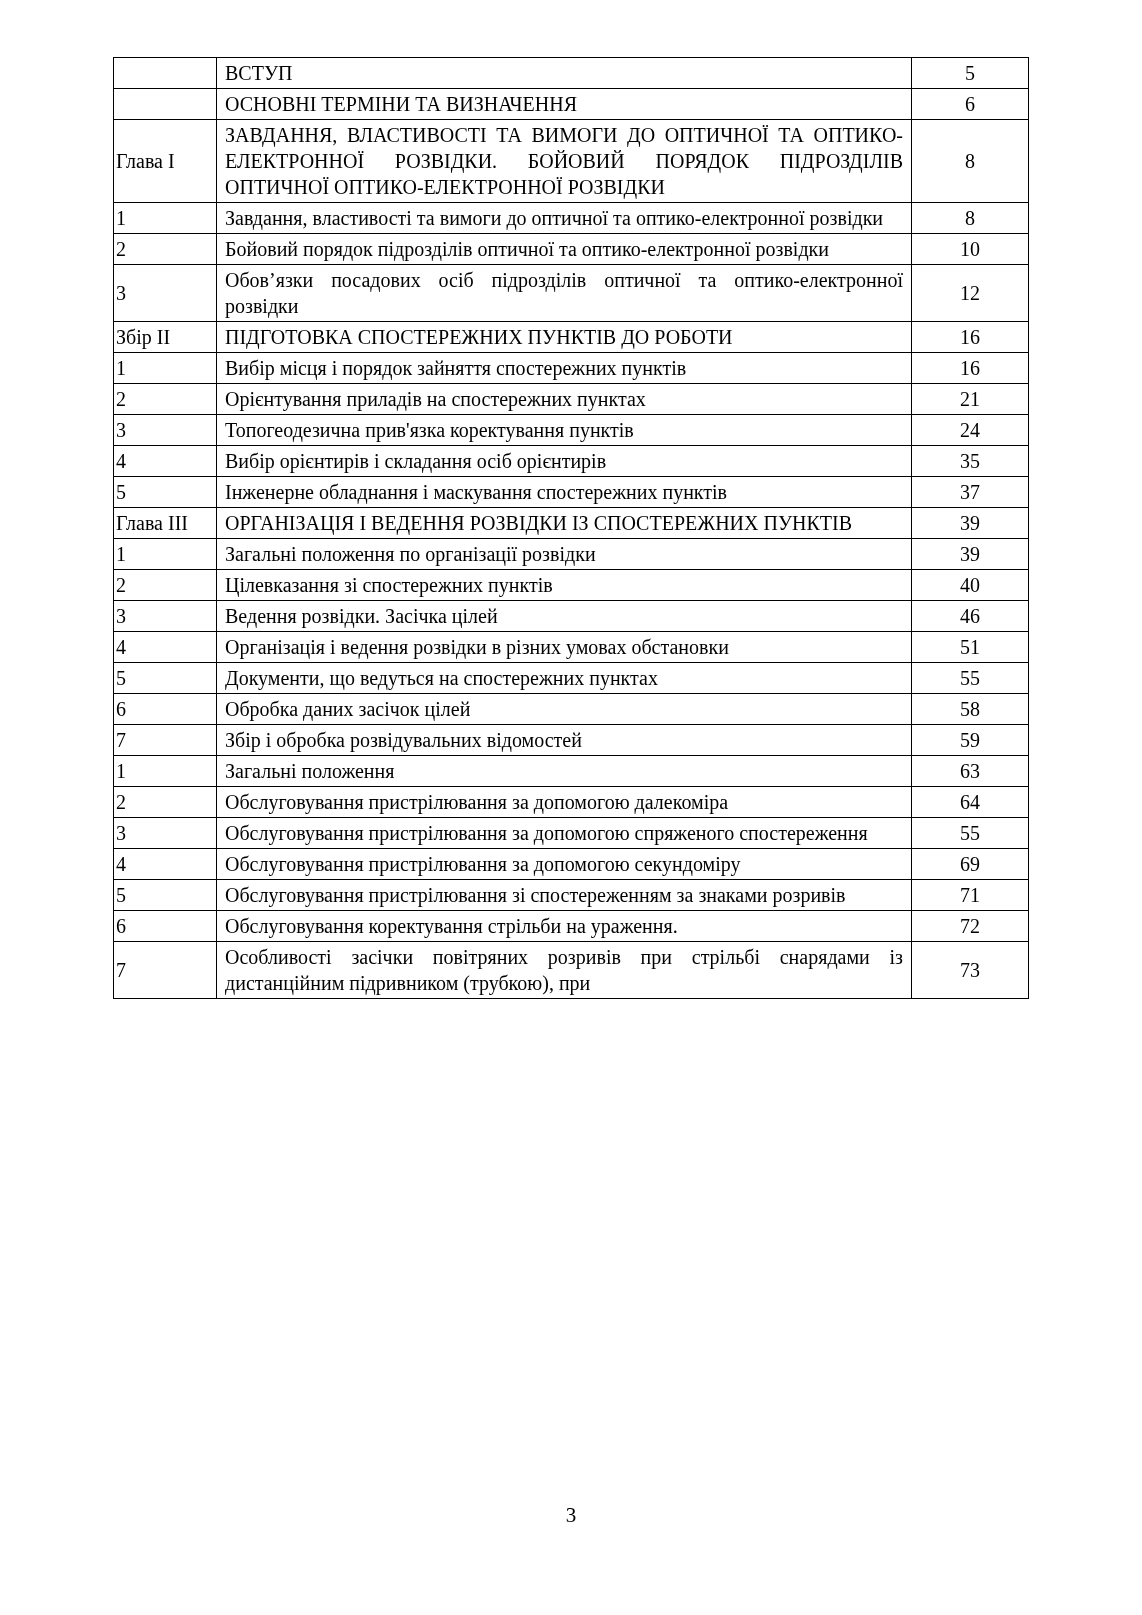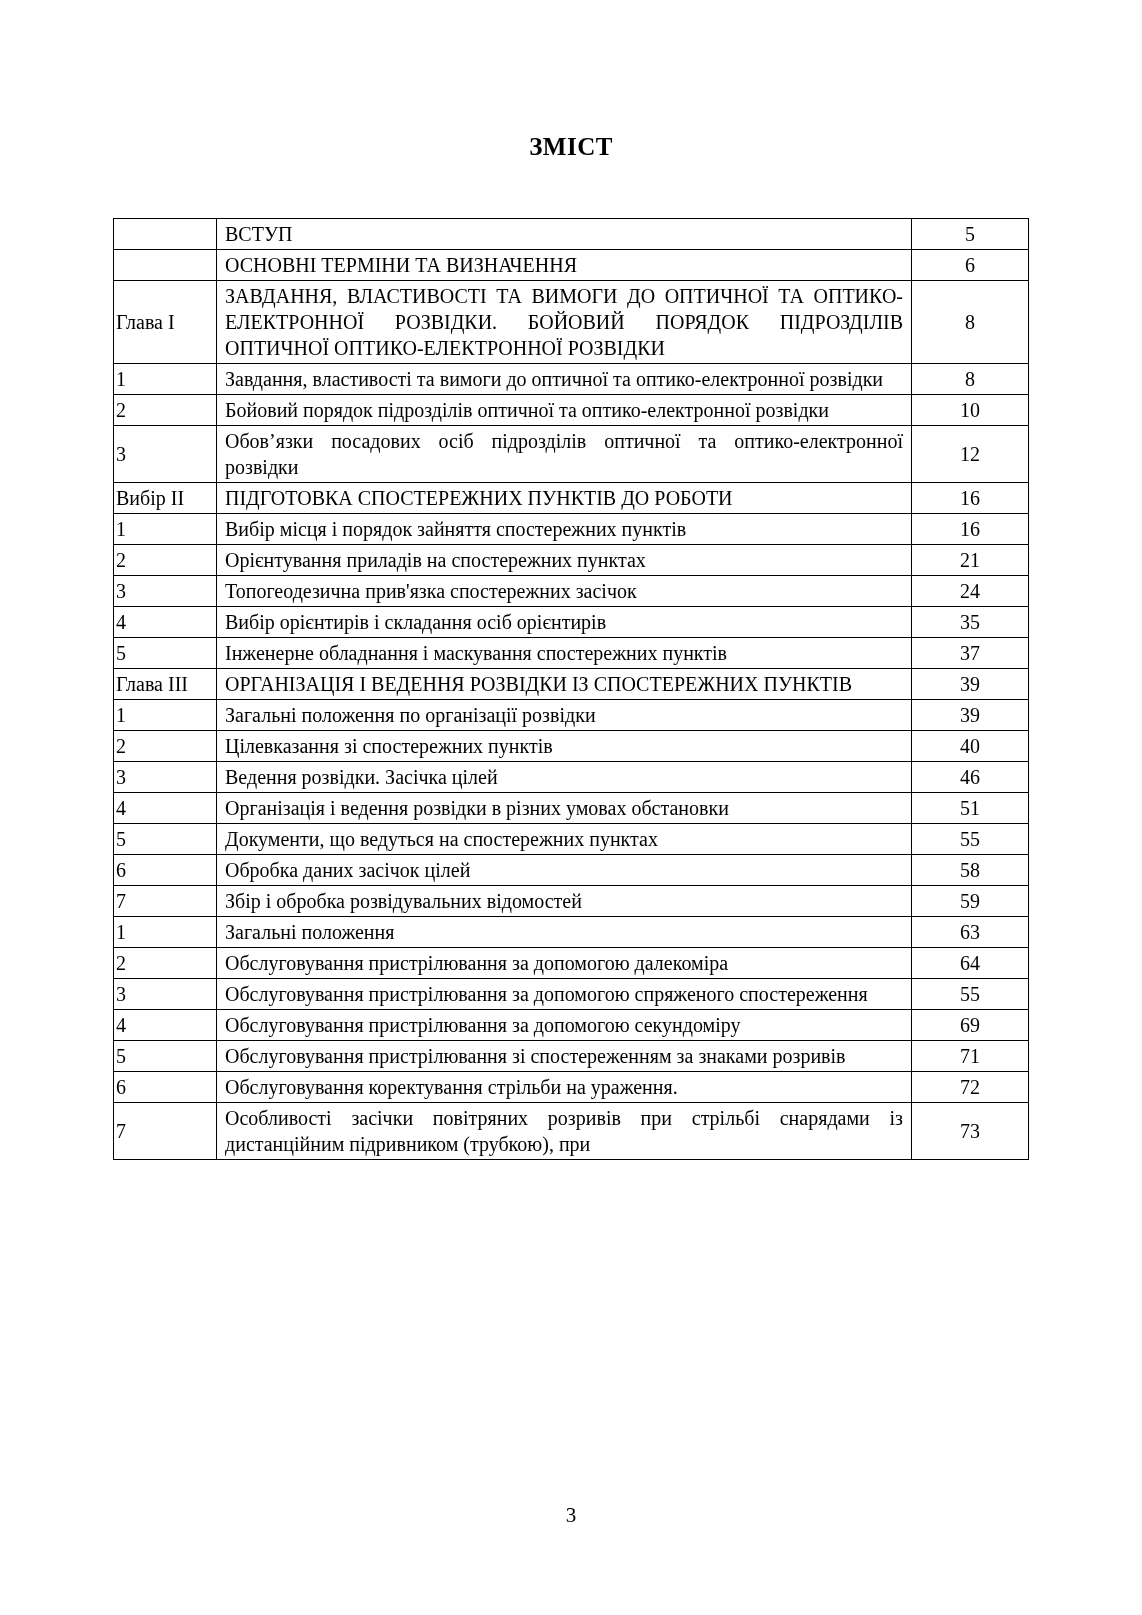--- a/index.html
+++ b/index.html
@@ -58,21 +58,20 @@
     top: 1503px;
     text-align: center;
     font-size: 21px;
   }
 </style>
 </head>
 <body>
 
 <div class="page">
 
-  <h1 class="doc-title">ЗМІСТ</h1>
 
   <table class="toc-table">
     <colgroup>
       <col class="col-num-c">
       <col class="col-title-c">
       <col class="col-page-c">
     </colgroup>
     <tbody>
         <tr>
           <td class="col-num"></td>
@@ -98,37 +97,37 @@
           <td class="col-num">2</td>
           <td class="col-title">Бойовий порядок підрозділів оптичної та оптико-електронної розвідки</td>
           <td class="col-page">10</td>
         </tr>
         <tr>
           <td class="col-num">3</td>
           <td class="col-title">Обов’язки посадових осіб підрозділів оптичної та оптико-електронної розвідки</td>
           <td class="col-page">12</td>
         </tr>
         <tr>
-          <td class="col-num">Вибір II</td>
+          <td class="col-num">Збір II</td>
           <td class="col-title">ПІДГОТОВКА СПОСТЕРЕЖНИХ ПУНКТІВ ДО РОБОТИ</td>
           <td class="col-page">16</td>
         </tr>
         <tr>
           <td class="col-num">1</td>
           <td class="col-title">Вибір місця і порядок зайняття спостережних пунктів</td>
           <td class="col-page">16</td>
         </tr>
         <tr>
           <td class="col-num">2</td>
           <td class="col-title">Орієнтування приладів на спостережних пунктах</td>
           <td class="col-page">21</td>
         </tr>
         <tr>
           <td class="col-num">3</td>
-          <td class="col-title">Топогеодезична прив'язка спостережних засічок</td>
+          <td class="col-title">Топогеодезична прив'язка коректування пунктів</td>
           <td class="col-page">24</td>
         </tr>
         <tr>
           <td class="col-num">4</td>
           <td class="col-title">Вибір орієнтирів і складання осіб орієнтирів</td>
           <td class="col-page">35</td>
         </tr>
         <tr>
           <td class="col-num">5</td>
           <td class="col-title">Інженерне обладнання і маскування спостережних пунктів</td>

